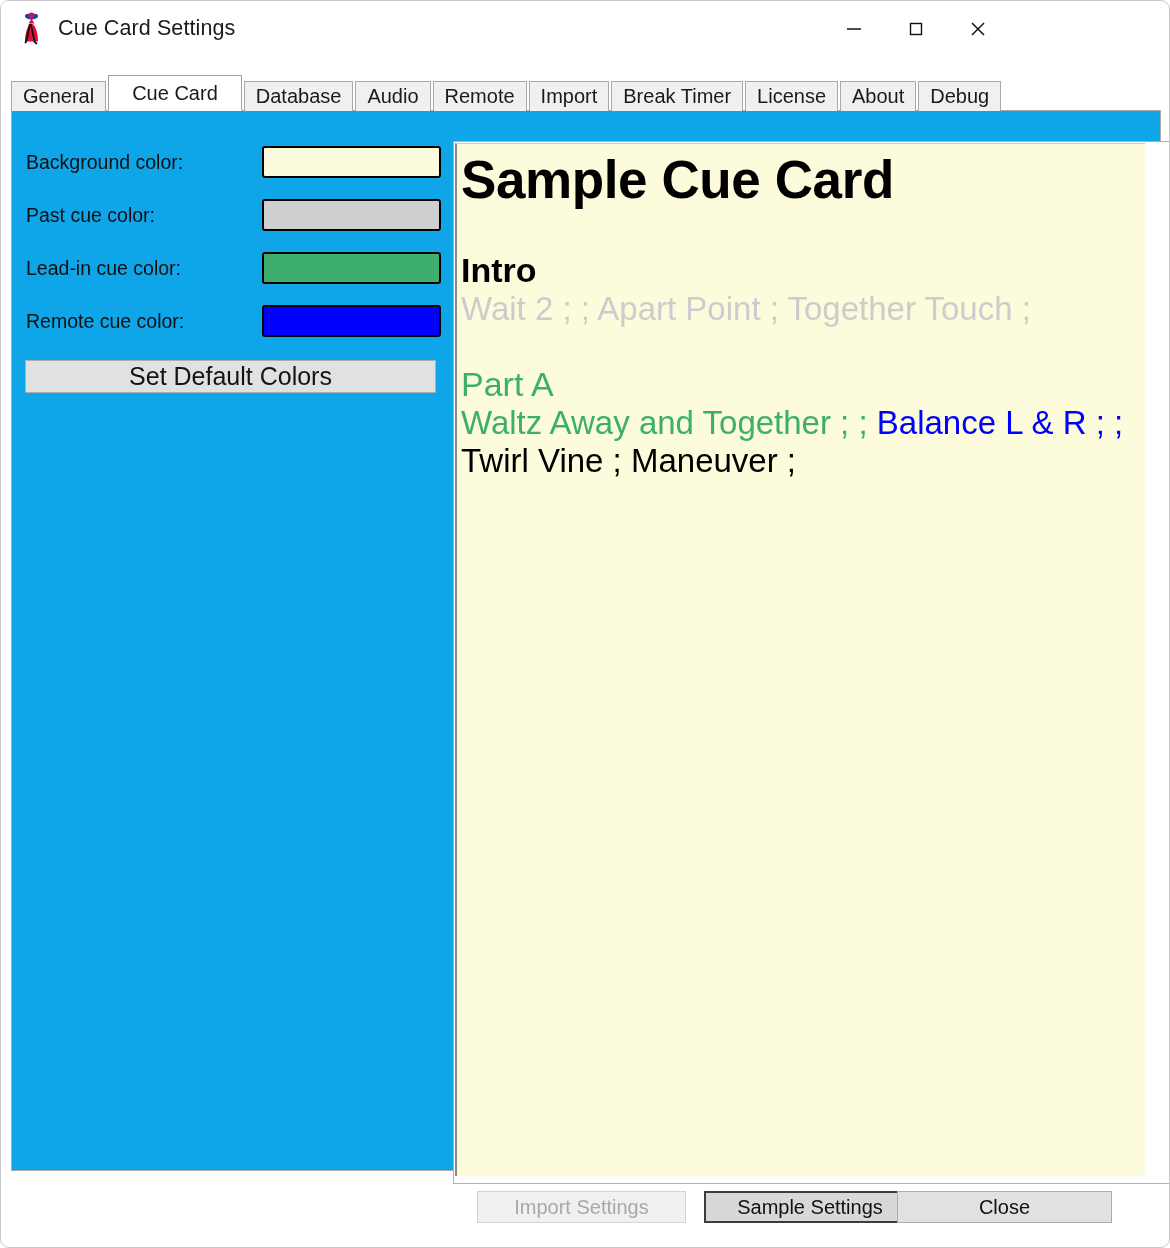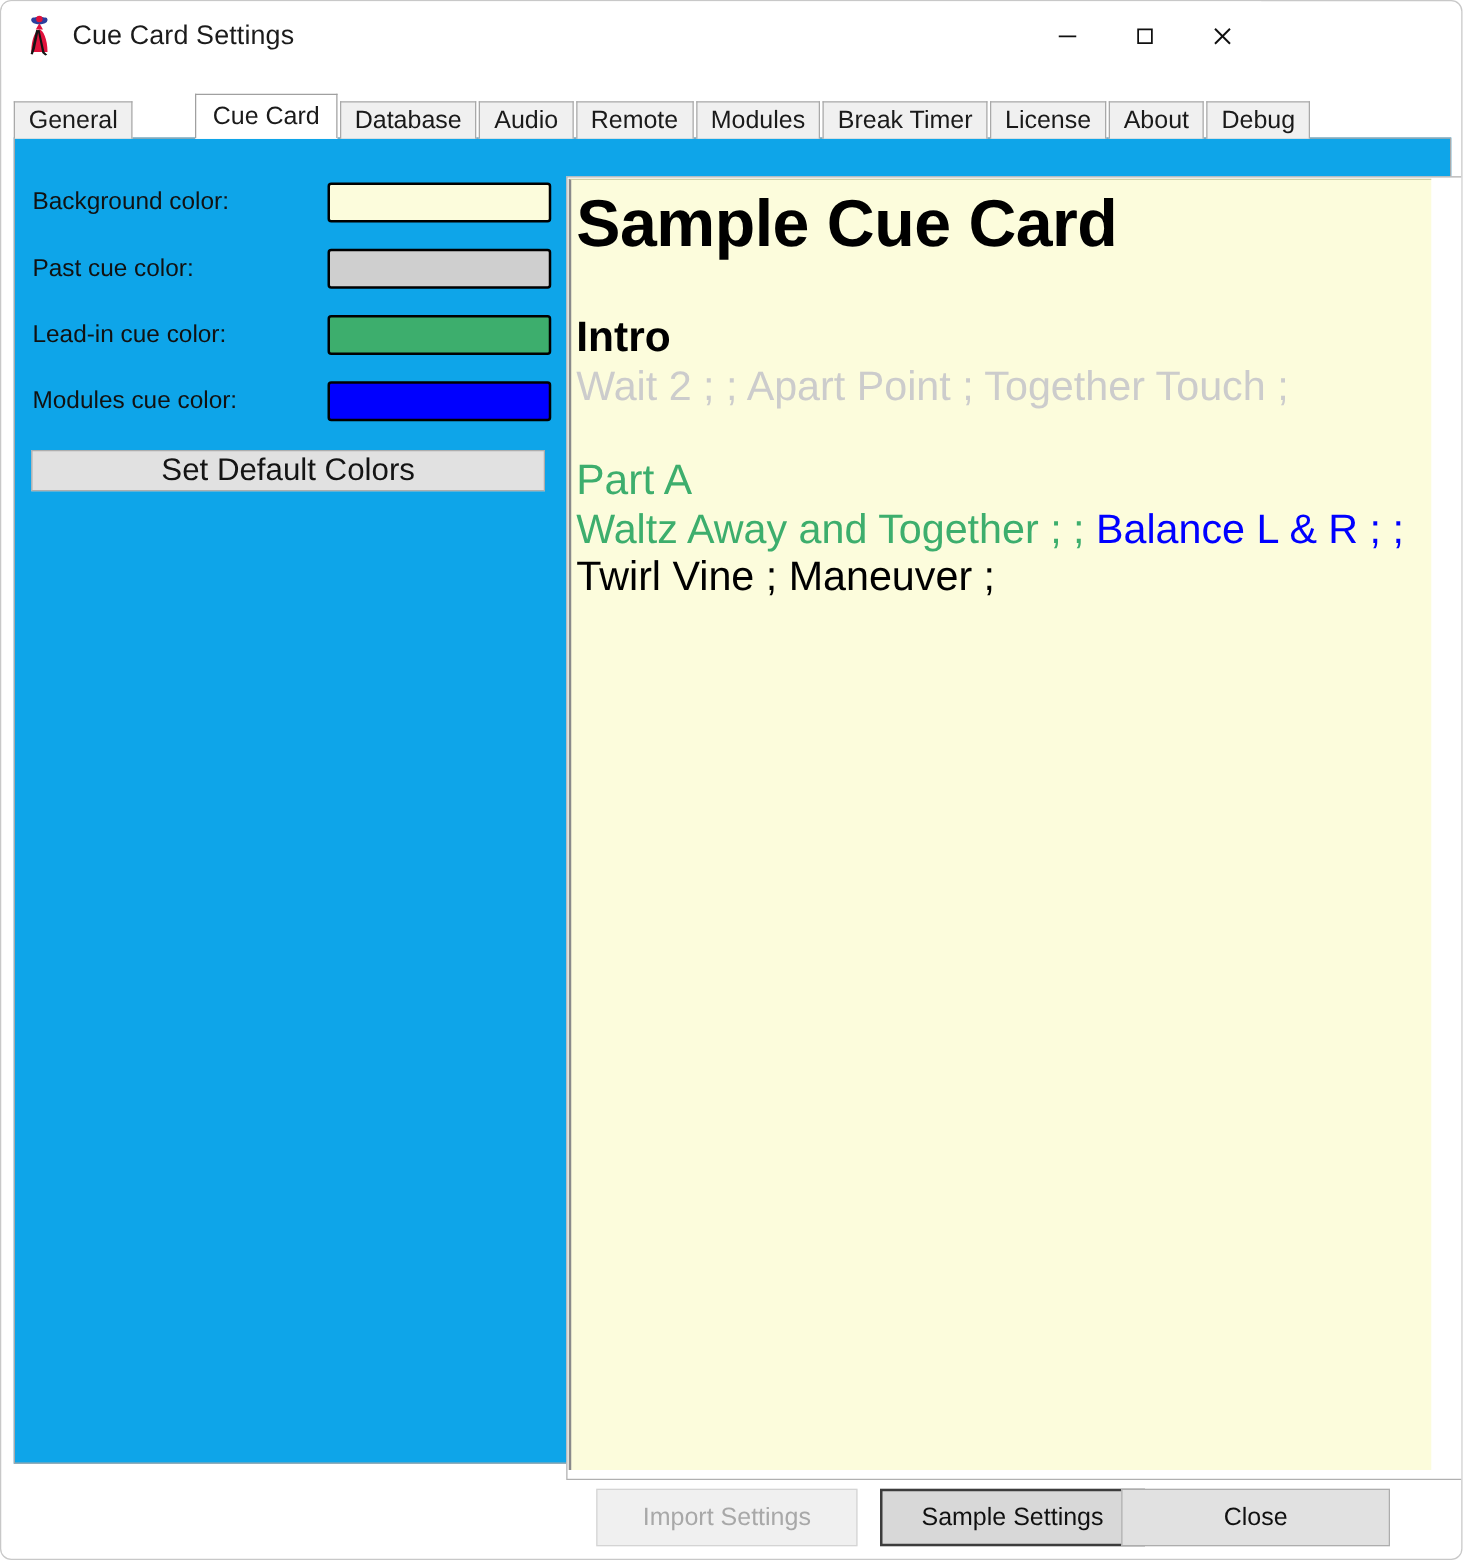--- a/index.html
+++ b/index.html
@@ -96,24 +96,23 @@
     margin-right: 2px;
     white-space: nowrap;
     position: relative;
     top: 0;
   }
   .tab.selected {
     background: #ffffff;
     height: 36px;
     border: 1px solid #a0a0a0;
     border-bottom: 1px solid #ffffff;
-    padding: 0 13px;
+    padding: 0 23px;
     z-index: 6;
     top: 0;
-    margin-left: 48px;
   }
 
   
   #tabpage {
     position: absolute;
     left: 10px;
     top: 109px;
     width: 1150px;
     height: 1061px;
     background: #0ea5e9;
@@ -221,21 +220,21 @@
   #buttonbar {
     position: absolute;
     left: 0;
     top: 1190px;
     width: 1168px;
     height: 46px;
   }
   .btmbtn {
     position: absolute;
     top: 0;
-    height: 46px;
+    height: 32px;
     font-family: "Liberation Sans", sans-serif;
     font-size: 20px;
     box-sizing: border-box;
     cursor: default;
   }
   #btn-import {
     left: 476px;
     width: 209px;
     background: #f0f0f0;
     border: 1px solid #d4d4d4;
@@ -306,21 +305,21 @@
     <div class="tab">
         <span>Database</span>
       </div>
     <div class="tab">
         <span>Audio</span>
       </div>
     <div class="tab">
         <span>Remote</span>
       </div>
     <div class="tab">
-        <span>Modules</span>
+        <span>Import</span>
       </div>
     <div class="tab">
         <span>Break Timer</span>
       </div>
     <div class="tab">
         <span>License</span>
       </div>
     <div class="tab">
         <span>About</span>
       </div>
@@ -340,21 +339,21 @@
       <span class="color-label">Past cue color:</span>
       <div class="swatch" style="background:#cfcfcf"></div>
     </div>
 
     <div class="color-row" style="top:141px">
       <span class="color-label">Lead-in cue color:</span>
       <div class="swatch" style="background:#3dae6d"></div>
     </div>
 
     <div class="color-row" style="top:194px">
-      <span class="color-label">Modules cue color:</span>
+      <span class="color-label">Remote cue color:</span>
       <div class="swatch" style="background:#0000ff"></div>
     </div>
 
     <button id="btn-default-colors">Set Default Colors</button>
 
     <div id="cuecard-outer">
       <div id="cuecard">
         <div id="cc-title">Sample Cue Card</div>
         <div class="cc-spacer"></div>
 

